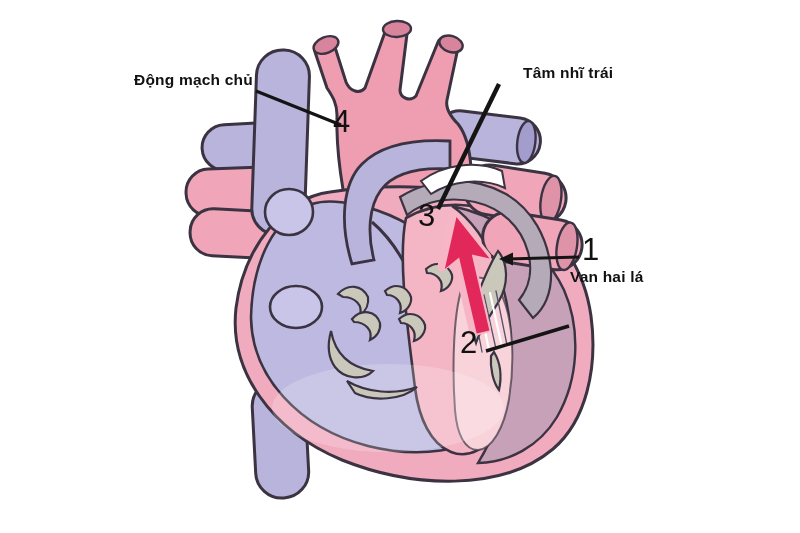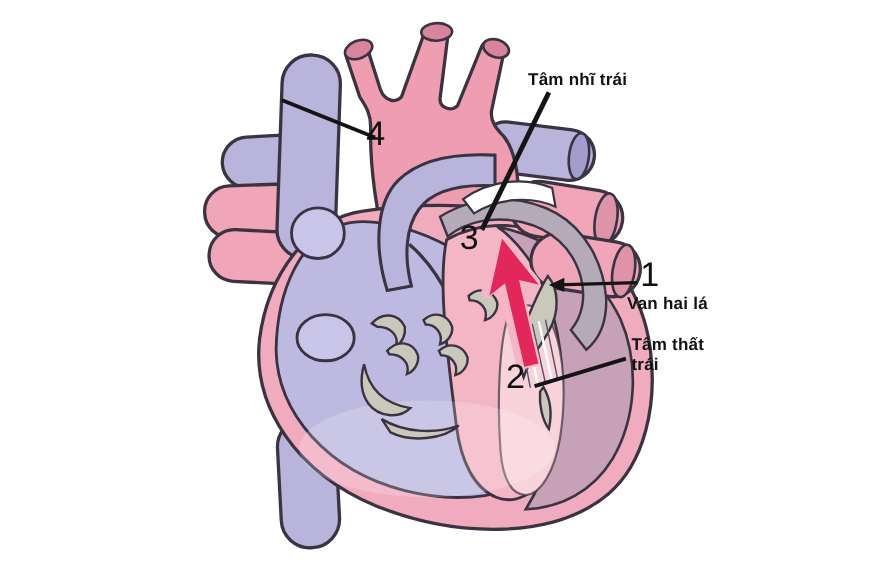--- a/index.html
+++ b/index.html
@@ -131,31 +131,30 @@
 
     <g>
       <line class="lead" x1="256" y1="91" x2="341" y2="125" stroke-width="3.4"></line>
       <line class="lead" x1="499" y1="84" x2="438" y2="209" stroke-width="4.4"></line>
       <line class="lead" x1="579" y1="257" x2="507" y2="259" stroke-width="3"></line>
       <polygon fill="#141414" points="499,259 513,252.5 513,265.5"></polygon>
       <line class="lead" x1="569" y1="326" x2="486" y2="351" stroke-width="3.4"></line>
     </g>
   </svg>
 
+  <div class="lbl" style="left:134px;top:71px;">
+    <span>Động mạch chủ</span>
+  </div>
   <div class="num" style="left:333px;top:106px;">4</div>
 
-  <div class="lbl" style="left:480px;top:64px;">
+  <div class="lbl" style="left:523px;top:64px;">
     <span>Tâm nhĩ trái</span>
   </div>
   <div class="num" style="left:418px;top:200px;">3</div>
 
   <div class="num" style="left:582px;top:234px;">1</div>
   <div class="lbl" style="left:570px;top:268px;text-align:right;">
     <span>Van hai lá</span>
   </div>
 
-  <div class="lbl" style="left:574px;top:305px;line-height:18px;">
-    <div>Tâm thất</div>
-    <div>trái</div>
-  </div>
   <div class="num" style="left:460px;top:327px;">2</div>
 
 </div>
 
 </body></html>

